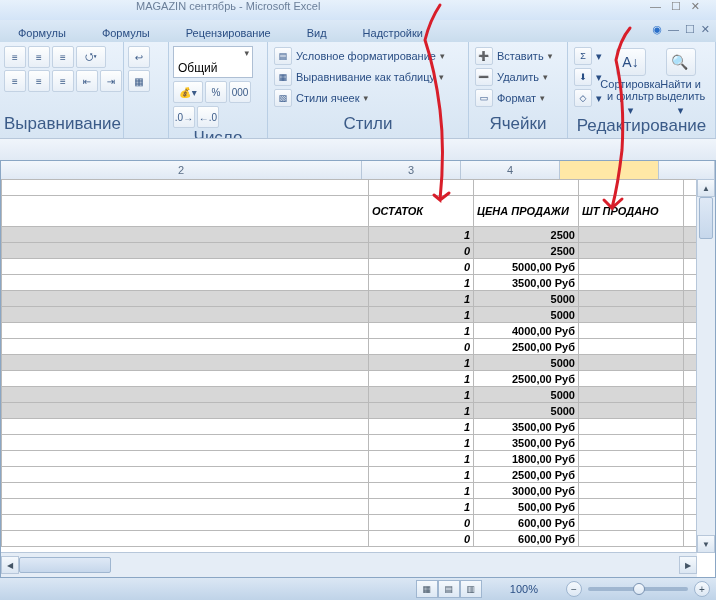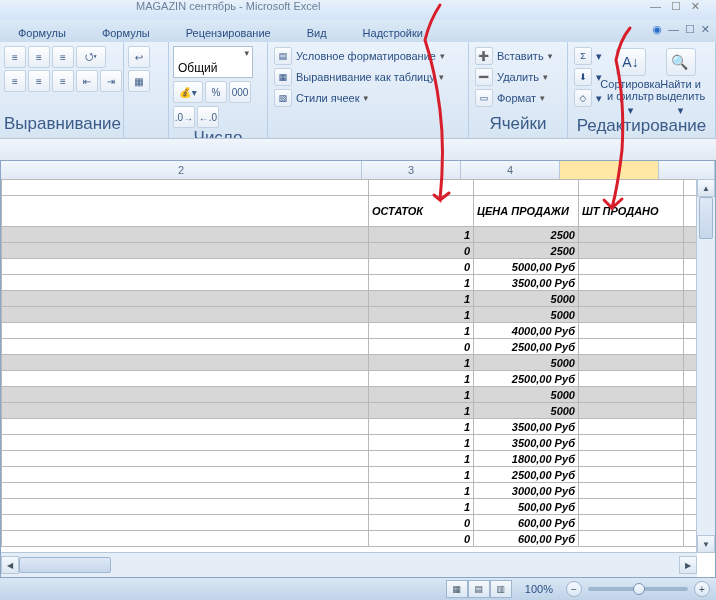--- a/index.html
+++ b/index.html
@@ -26,34 +26,34 @@
   .bigbtn .bigic{width:28px;height:26px;border:1px solid #c3d2e3;border-radius:3px;background:linear-gradient(#fbfdff,#e4ecf5);display:flex;align-items:center;justify-content:center;font-size:14px}
   .sheet-area{position:absolute;left:0;right:0;top:160px;bottom:22px;background:#fff;border:1px solid #8aa6c4;overflow:hidden}
   .colhdrs{display:flex;height:18px;background:linear-gradient(#f3f7fc,#e0e9f4);border-bottom:1px solid #a9bdd4}
   .ch{border-right:1px solid #b7c7da;display:flex;align-items:center;justify-content:center;color:#5a6e87;font-size:11px}
   .ch.sel{background:#ffe8a6}
   .gridwrap{position:absolute;left:0;right:18px;top:18px;bottom:24px;overflow:hidden}
   table.grid{border-collapse:collapse;width:100%}
   table.grid td{border:1px solid #b9b9b9;height:15px;padding:0 3px;font-size:11px}
   tr.head td{font-weight:bold;font-style:italic;text-align:left;background:#fff;height:30px}
   tr.data td.c3{text-align:right;font-weight:bold;font-style:italic}
-  tr.data td.c4{text-align:right;font-weight:bold;font-style:italic}
+  tr.data td.c4{text-align:right;font-weight:bold;}
   tr.shade td{background:#d7d7d7}
   tr.light td{background:#fff}
   .vscroll{position:absolute;top:18px;right:0;bottom:24px;width:18px;background:#e5edf6;border-left:1px solid #b7c7da}
   .vscroll .arrow{height:16px;background:linear-gradient(#f5f9fd,#dbe6f2);border:1px solid #b7c7da;display:flex;align-items:center;justify-content:center;font-size:8px;color:#456}
   .vscroll .thumb{position:absolute;top:18px;left:2px;right:2px;height:40px;background:linear-gradient(#dfe9f6,#c6d7eb);border:1px solid #9fb6d0;border-radius:2px}
   .hscroll{position:absolute;left:0;right:18px;bottom:0;height:24px;background:#e5edf6;border-top:1px solid #b7c7da;display:flex;align-items:center}
   .hscroll .arrow{width:16px;height:16px;background:linear-gradient(#f5f9fd,#dbe6f2);border:1px solid #b7c7da;display:flex;align-items:center;justify-content:center;font-size:8px;color:#456}
   .hscroll .track{flex:1;height:16px;position:relative}
   .hscroll .thumb{position:absolute;left:0;top:0;height:14px;width:90px;background:linear-gradient(#dfe9f6,#c6d7eb);border:1px solid #9fb6d0;border-radius:2px}
   .statusbar{position:absolute;left:0;right:0;bottom:0;height:22px;background:linear-gradient(#dbe7f4,#bfd3e8);display:flex;align-items:center;padding:0 6px;gap:6px}
   .statusbar .views{margin-left:auto;display:flex;gap:0}
   .viewbtn{width:20px;height:16px;border:1px solid #9fb6d0;background:linear-gradient(#f5f9fd,#dde8f4);display:flex;align-items:center;justify-content:center;font-size:9px;color:#456}
-  .zoomtxt{margin:0 7px;color:#2a4e84}
+  .zoomtxt{margin:0 22px;color:#2a4e84}
   .slider{width:100px;height:4px;background:#9fb6d0;border-radius:2px;position:relative}
   .slider .knob{width:10px;height:10px;background:linear-gradient(#f5f9fd,#dde8f4);border:1px solid #7a93b2;border-radius:50%;position:absolute;top:-4px;left:45px}
   .zoombtn{width:14px;height:14px;border:1px solid #9fb6d0;border-radius:50%;background:linear-gradient(#f5f9fd,#dde8f4);display:flex;align-items:center;justify-content:center;font-size:10px;color:#456;cursor:default}
   .fx{position:absolute;left:0;right:0;top:138px;height:22px;background:linear-gradient(#f0f5fb,#e0e9f4);border-top:1px solid #b7c7da;border-bottom:1px solid #b7c7da}
   .annot{position:absolute;pointer-events:none}
 </style>
 </head>
 <body>
 
 <div class="titlebar">
@@ -140,20 +140,21 @@
       <div class="ritem dd-ar">
             <span class="ic">▦</span>
             <span>Выравнивание как таблицу</span>
           </div>
       <div class="ritem dd-ar">
             <span class="ic">▧</span>
             <span>Стили ячеек</span>
           </div>
     </div>
       </div>
+    <div class="group-label">Стили</div>
   </div>
 
   <div class="group" style="width:90px">
     <div class="group-body">
         <div class="btnbox" style="gap:1px">
       <div class="ritem dd-ar">
             <span class="ic">➕</span>
             <span>Вставить</span>
           </div>
       <div class="ritem dd-ar">

